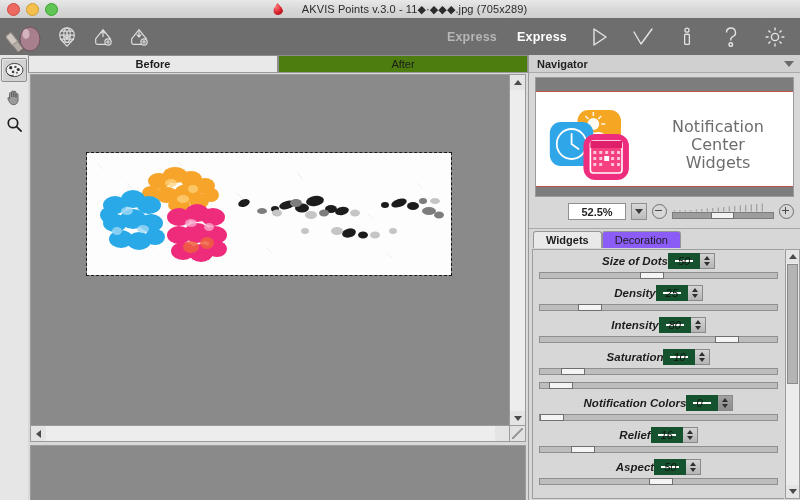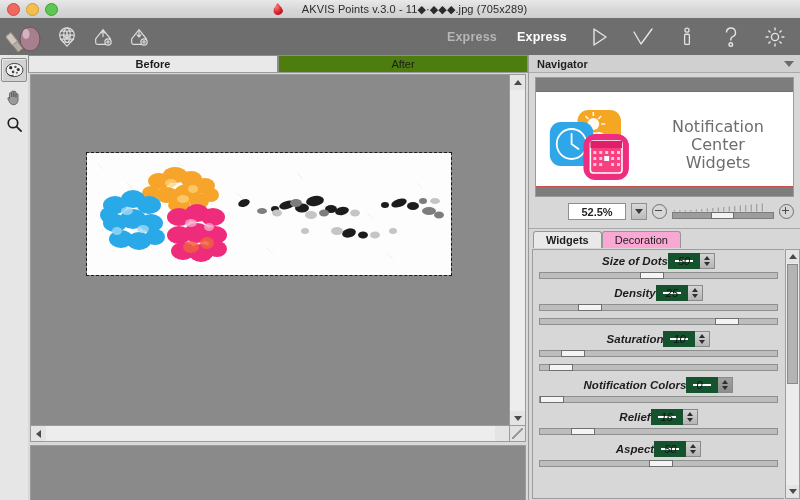--- a/index.html
+++ b/index.html
@@ -254,21 +254,21 @@
     position: absolute; left: 0; top: 173px;
     width: 271px; height: 272px;
     background: #d7d7d7;
     border-top: 1px solid #a9a9a9;
   }
   .sec-tabs { display: flex; height: 18px; padding-left: 4px; padding-top: 2px; }
   .sec-tab {
     height: 17px; line-height: 16px;
     padding: 0 12px; font-size: 11px; color: #1c1c1c;
     border: 1px solid #969696; border-bottom: none;
-    background: #f9a8d4; box-sizing: border-box;
+    background: #8b5cf6; box-sizing: border-box;
     border-radius: 3px 3px 0 0;
   }
   .sec-tab.active { background: #e9e9e9; font-weight: bold; }
   .sec-body {
     position: absolute; left: 3px; top: 20px;
     width: 252px; height: 250px;
     background: #d7d7d7;
     border: 1px solid #9d9d9d; border-right: none;
     box-sizing: border-box;
     overflow: hidden;
@@ -675,20 +675,30 @@
                   <span class="mini-tri up"></span>
                   <span class="mini-tri down"></span>
                 </span>
               </span>
             </div>
             <div class="slider">
               <span class="thumb" style="left:16%;"></span>
             </div>
           </div>
           <div class="param">
+            <div class="param-row">
+              <span class="param-label">Intensity</span>
+              <span class="spin">
+                <span class="spin-val">80</span>
+                <span class="spin-btns">
+                  <span class="mini-tri up"></span>
+                  <span class="mini-tri down"></span>
+                </span>
+              </span>
+            </div>
             <div class="slider">
               <span class="thumb" style="left:74%;"></span>
             </div>
           </div>
           <div class="param">
             <div class="param-row">
               <span class="param-label">Saturation</span>
               <span class="spin">
                 <span class="spin-val">10</span>
                 <span class="spin-btns">

